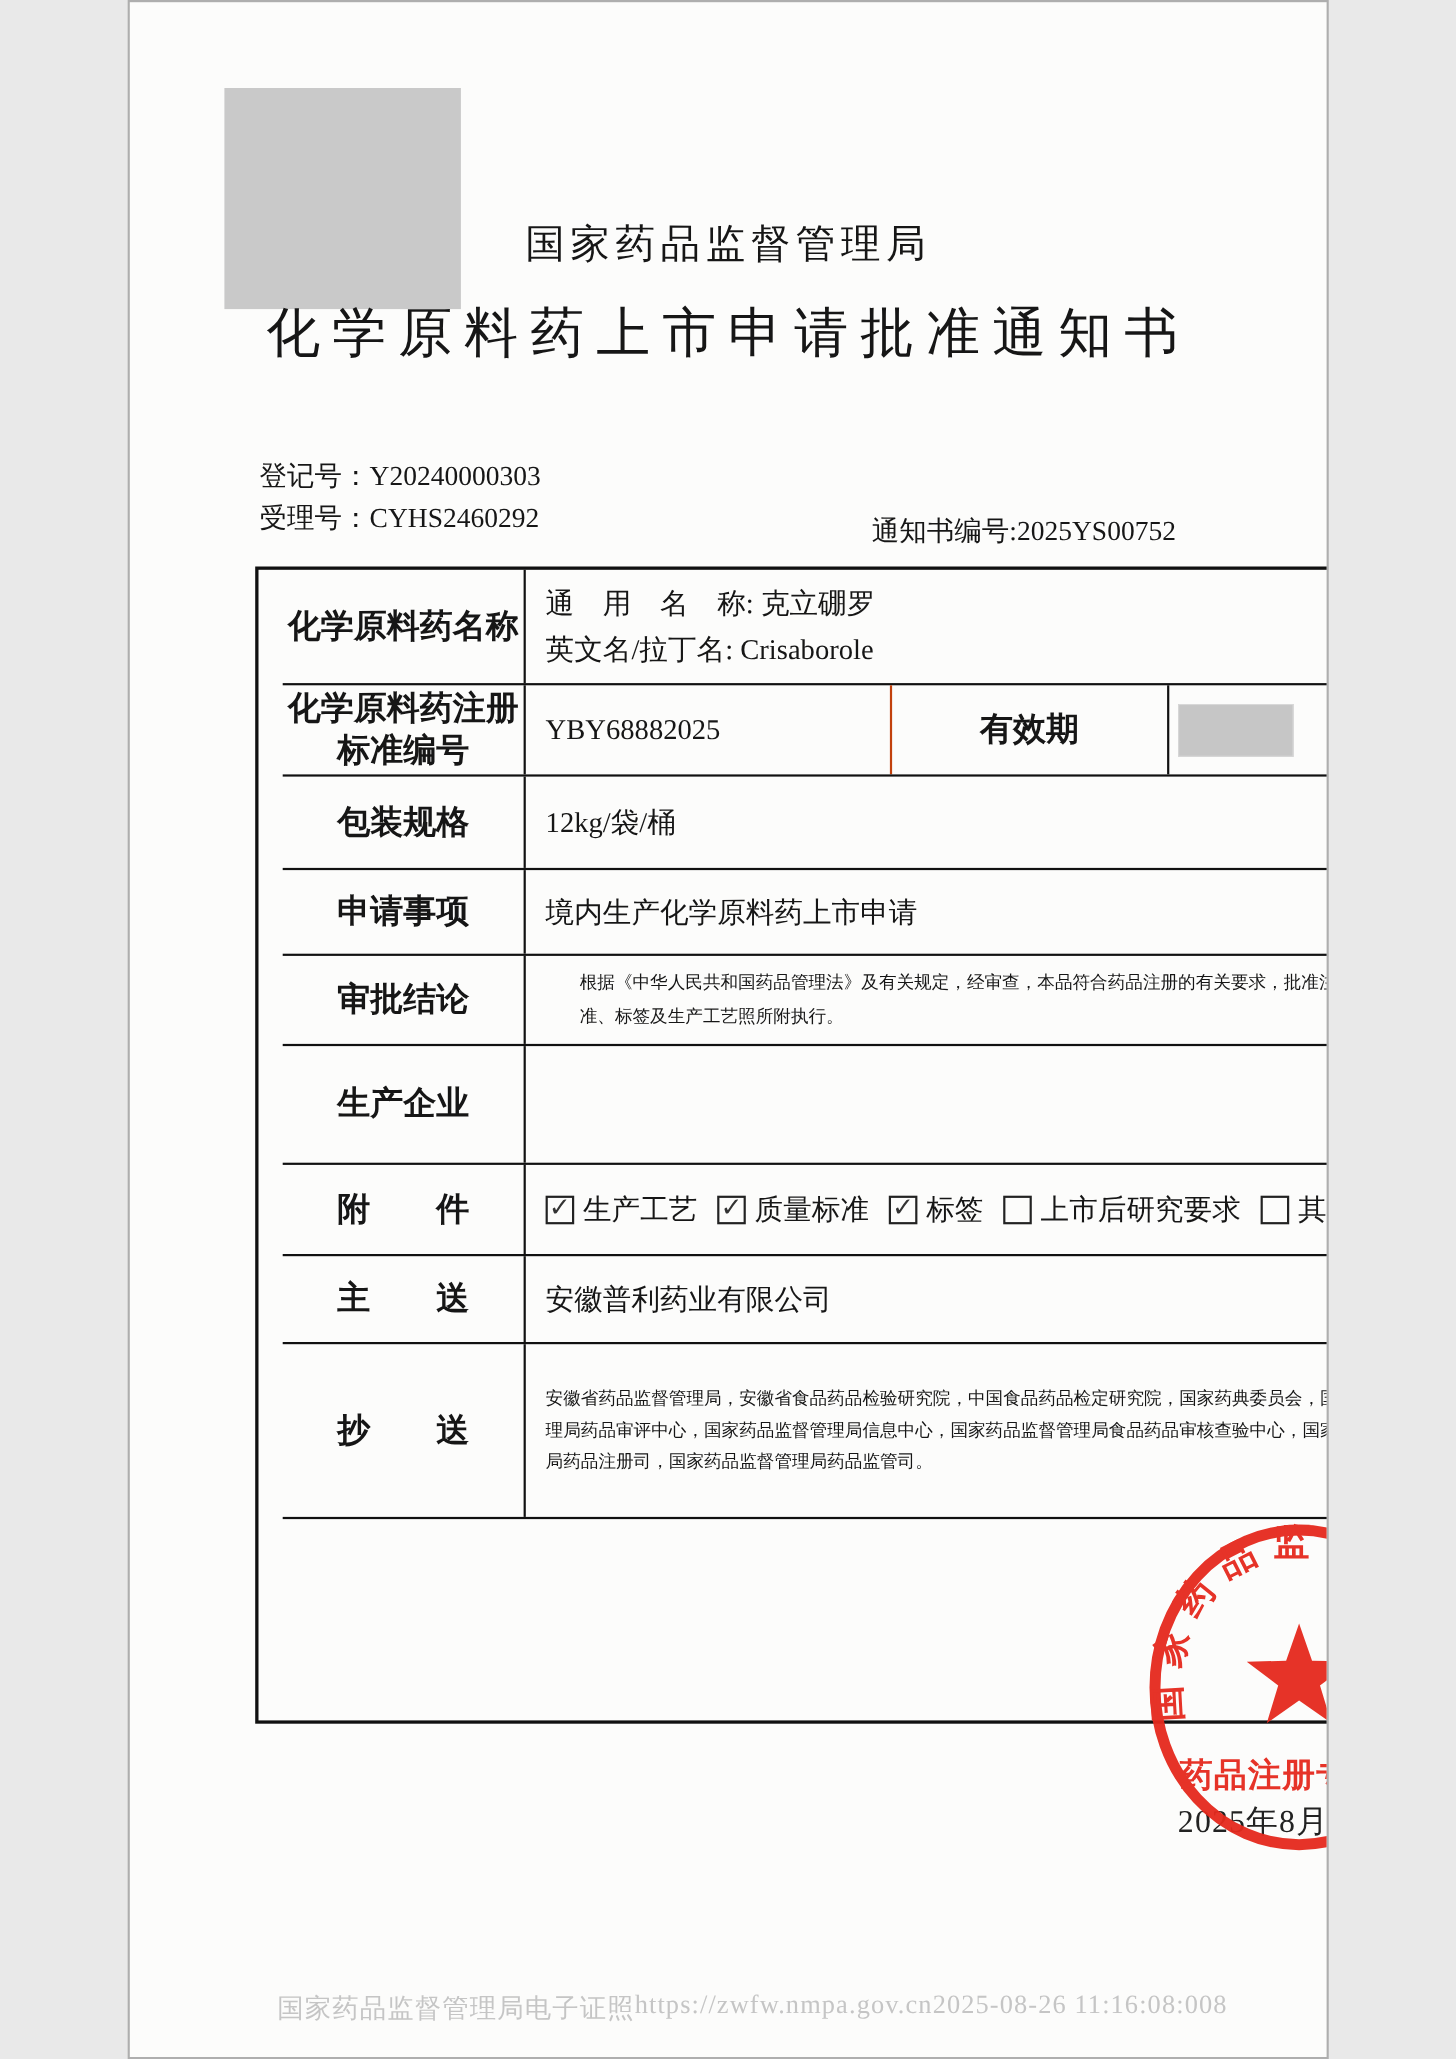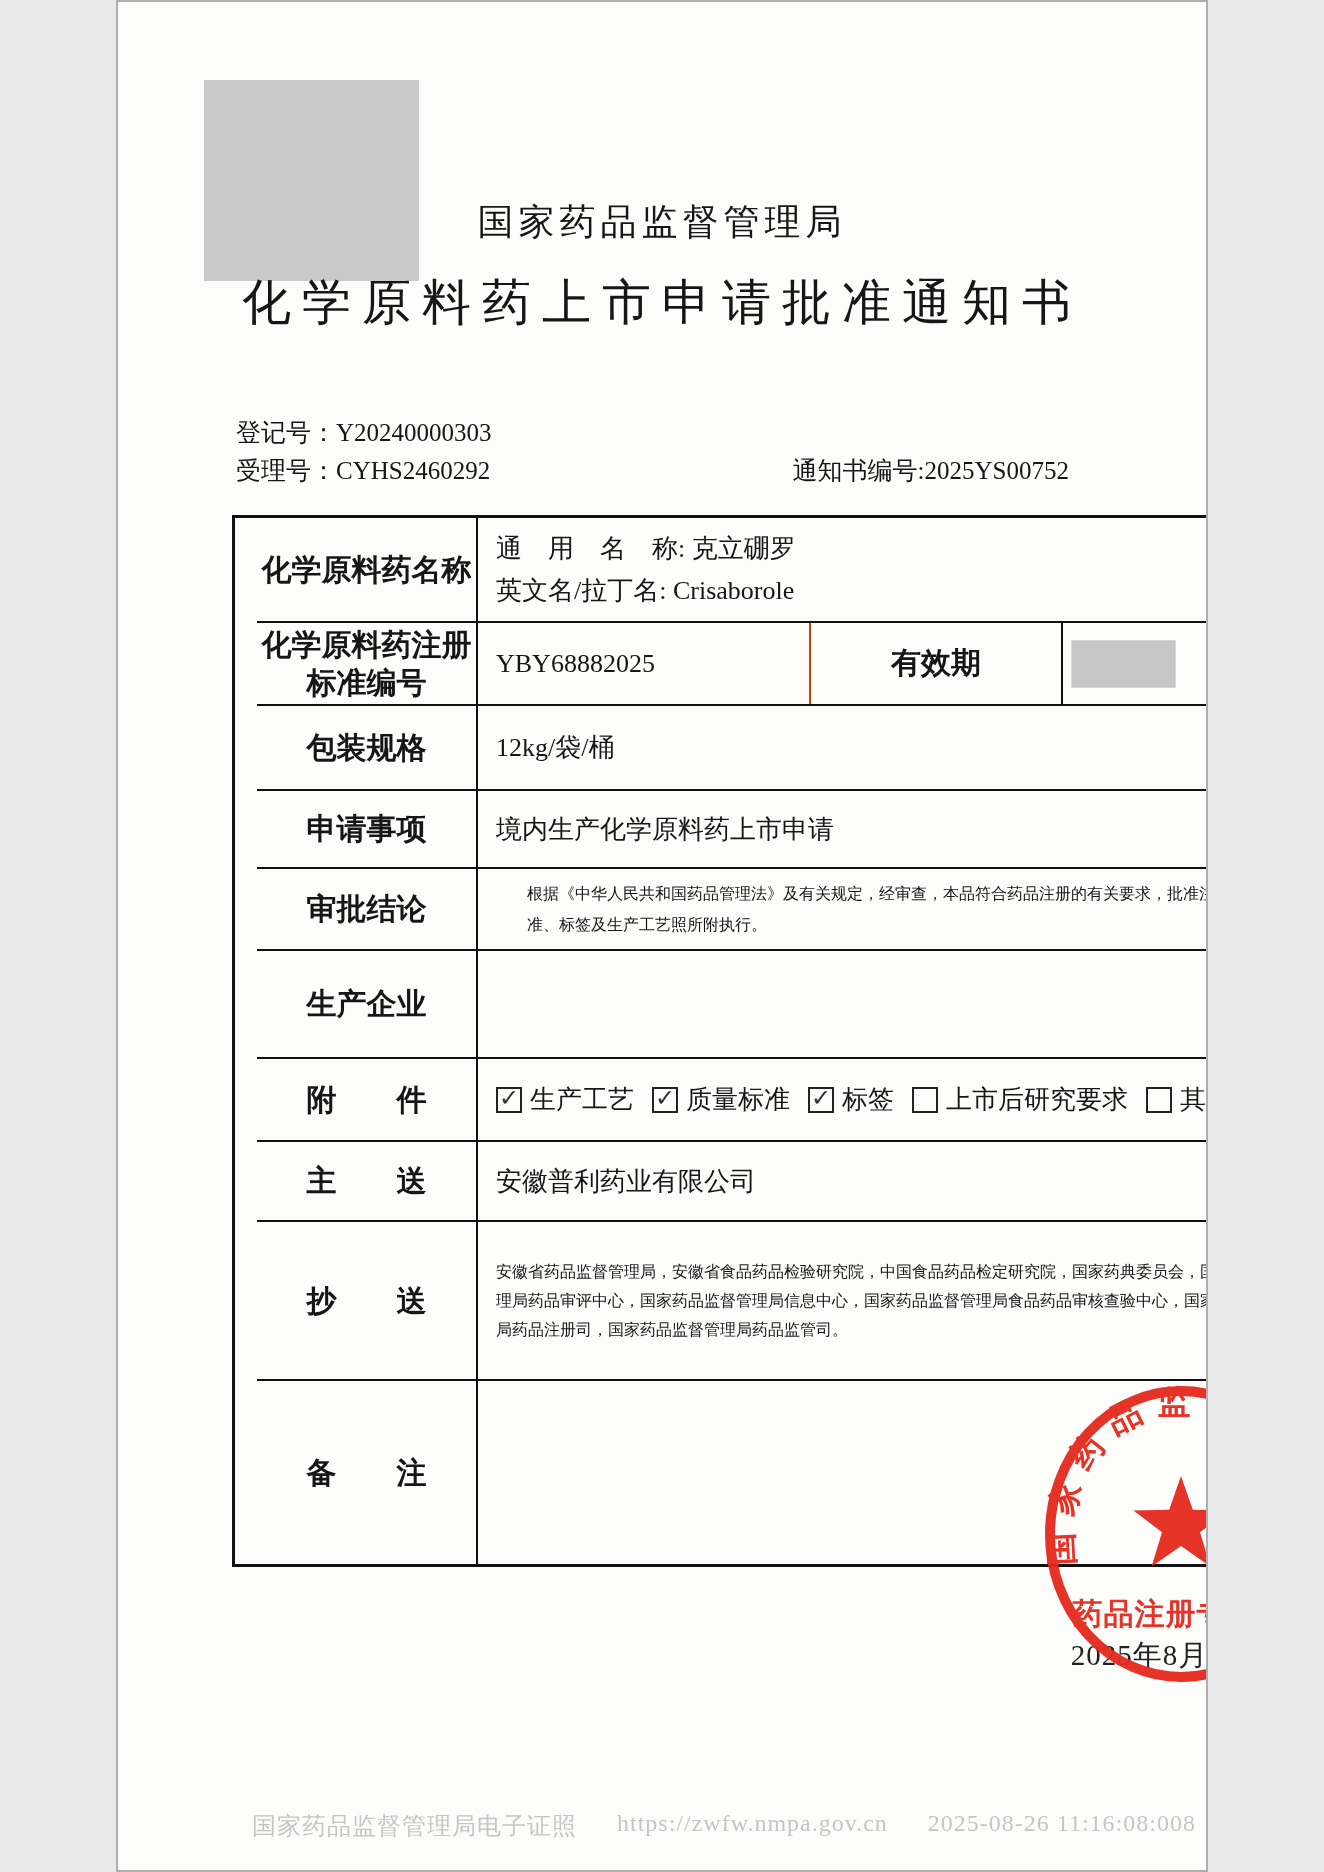--- a/index.html
+++ b/index.html
@@ -10,21 +10,21 @@
     overflow:hidden;
   }
   .redact-logo{position:absolute;left:86px;top:78px;width:215px;height:201px;background:#c9c9c9;}
   .agency{position:absolute;left:0;top:196px;width:100%;text-align:center;
     font-size:36px;letter-spacing:5px;font-weight:500;}
   .doc-title{position:absolute;left:0;top:268px;width:100%;text-align:center;
     font-size:49px;letter-spacing:11px;font-weight:500;white-space:nowrap;}
   .meta{position:absolute;font-size:25px;white-space:nowrap;}
   .meta-reg{left:118px;top:414px;}
   .meta-acc{left:118px;top:452px;}
-  .meta-notice{right:137px;top:452px;}
+  .meta-notice{right:137px;top:464px;}
   
   .doc-table{position:absolute;left:114px;top:513px;width:1095px;height:1052px;
     border:3px solid #111;box-sizing:border-box;display:flex;flex-direction:column;padding-left:22px;}
   .t-row{display:flex;flex-direction:row;box-sizing:border-box;border-top:2px solid #111;}
   .t-row:first-child{border-top:none;}
   .t-label{width:221px;box-sizing:border-box;border-right:2px solid #111;
     display:flex;flex-direction:column;align-items:center;justify-content:center;
     font-weight:bold;font-size:30px;line-height:40px;text-align:center;flex-shrink:0;}
   .t-content{flex:1;box-sizing:border-box;display:flex;flex-direction:column;
     justify-content:center;padding-left:18px;font-size:26px;}
@@ -40,21 +40,21 @@
   .attach-line{display:flex;align-items:center;gap:12px;font-size:26px;white-space:nowrap;}
   .cb{display:inline-flex;width:26px;height:26px;border:2px solid #222;box-sizing:border-box;
     align-items:center;justify-content:center;flex-shrink:0;}
   .cb i{font-style:normal;font-size:24px;line-height:24px;color:#333;position:relative;top:-2px;}
   .attach-item{display:inline-flex;align-items:center;gap:8px;margin-right:6px;}
   
   .stamp-date{position:absolute;left:916px;top:1634px;width:272px;text-align:center;
     font-size:29px;color:#222;letter-spacing:1px;}
   .stamp{position:absolute;left:918px;top:1382px;width:290px;height:310px;opacity:0.95;}
   
-  .footer{position:absolute;left:134px;top:1808px;display:flex;gap:40px;
+  .footer{position:absolute;left:134px;top:1808px;display:flex;
     font-size:24px;color:#c5c5c5;letter-spacing:1px;white-space:nowrap;}
 </style>
 </head>
 <body>
 
 <div class="page">
 
   <div class="redact-logo"></div>
 
   <div class="agency">国家药品监督管理局</div>
@@ -152,21 +152,20 @@
     </div>
 
     <div class="t-row" style="height:159px;">
       <div class="t-label">抄　　送</div>
       <div class="t-content">
         <div class="para" style="line-height:29px;">安徽省药品监督管理局，安徽省食品药品检验研究院，中国食品药品检定研究院，国家药典委员会，国家药品监督管理局药品审评中心，国家药品监督管理局信息中心，国家药品监督管理局食品药品审核查验中心，国家药品监督管理局药品注册司，国家药品监督管理局药品监管司。</div>
       </div>
     </div>
 
     <div class="t-row" style="height:104px;flex:1;">
-      <div class="t-label">备　　注</div>
       <div class="t-content"></div>
     </div>
 
   </div>
 
   <div class="stamp-date">2025年8月26日</div>
 
   <svg class="stamp" viewBox="0 0 290 310" xmlns="http://www.w3.org/2000/svg">
     <ellipse cx="145" cy="150" rx="131" ry="143" fill="none" stroke="#e5291d" stroke-width="10"></ellipse>
     <path id="sealArc" d="M 40.8 185.3 A 109 121 0 1 1 249.2 185.3" fill="none" stroke="none"></path>

